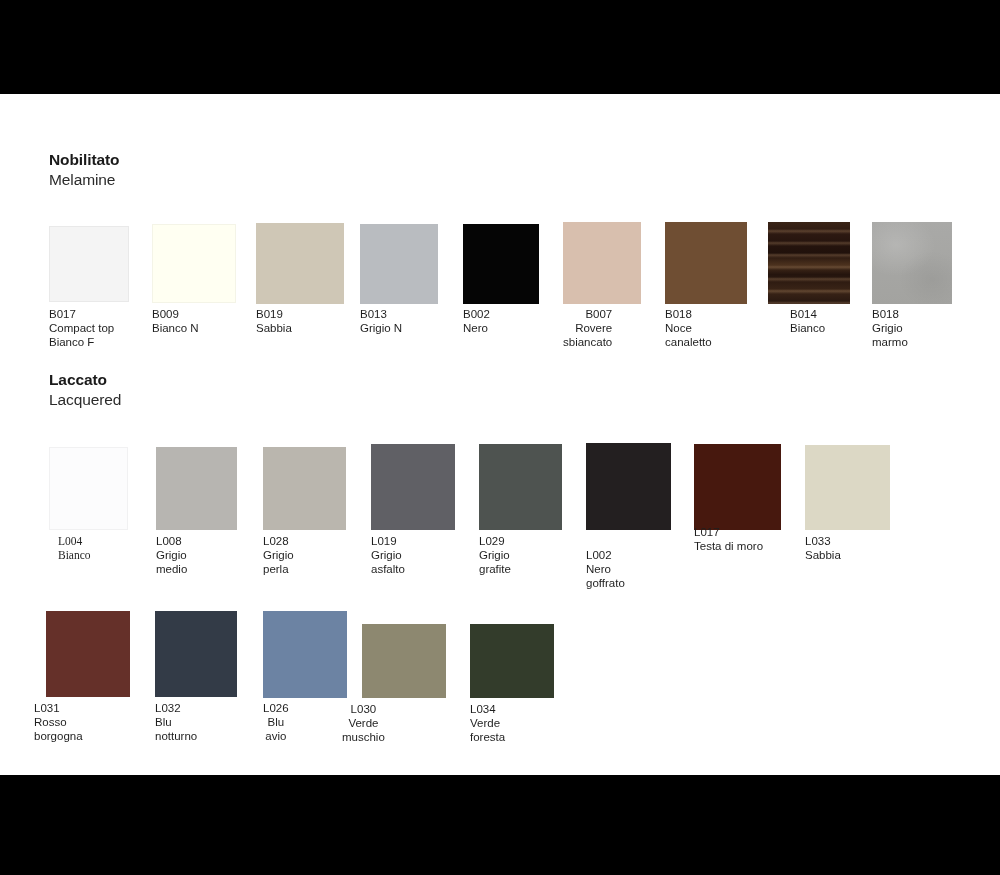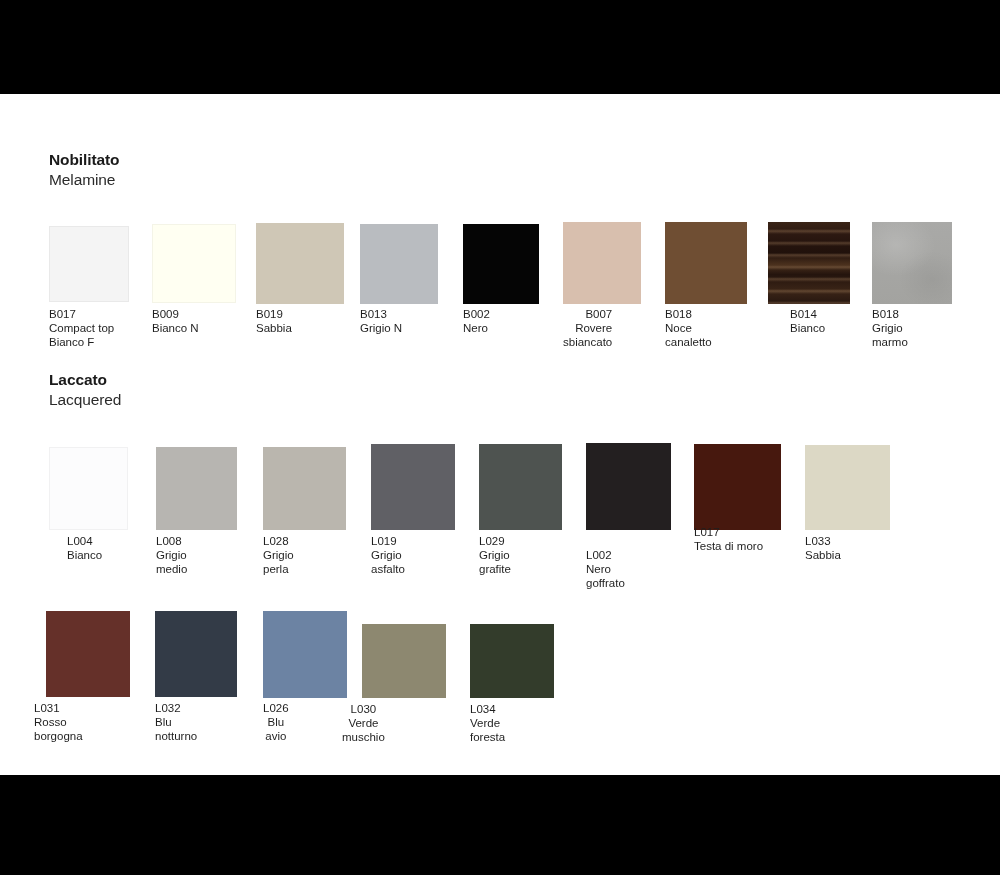--- a/index.html
+++ b/index.html
@@ -145,21 +145,21 @@
 sbiancato</div></div>
         <div class="swatch tex-noce" style="left: 665px; top: 128px; width: 82px; height: 82px; background-color: rgb(111, 78, 51);"></div>
         <div class="label" style="left: 665px; top: 213px;"><div>B018</div><div>Noce
 canaletto</div></div>
         <div class="swatch tex-ebano" style="left: 768px; top: 128px; width: 82px; height: 82px; background-color: rgb(42, 23, 16);"></div>
         <div class="label" style="left: 768px; top: 213px; margin-left: 22px;"><div>B014</div><div>Bianco</div></div>
         <div class="swatch tex-marmo" style="left: 872px; top: 128px; width: 80px; height: 82px; background-color: rgb(167, 167, 164);"></div>
         <div class="label" style="left: 872px; top: 213px;"><div>B018</div><div>Grigio
 marmo</div></div>
         <div class="swatch pale" style="left: 49px; top: 353px; width: 79px; height: 83px; background-color: rgb(252, 252, 253);"></div>
-        <div class="label" style="left: 67px; top: 440px;"><div>L004</div><div>Bianco</div></div>
+        <div class="label" style="left: 58px; top: 440px; font-family: Liberation Serif, serif;"><div>L004</div><div>Bianco</div></div>
         <div class="swatch" style="left: 156px; top: 353px; width: 81px; height: 83px; background-color: rgb(183, 181, 177);"></div>
         <div class="label" style="left: 156px; top: 440px;"><div>L008</div><div>Grigio
 medio</div></div>
         <div class="swatch" style="left: 263px; top: 353px; width: 83px; height: 83px; background-color: rgb(186, 182, 174);"></div>
         <div class="label" style="left: 263px; top: 440px;"><div>L028</div><div>Grigio
 perla</div></div>
         <div class="swatch" style="left: 371px; top: 350px; width: 84px; height: 86px; background-color: rgb(96, 96, 101);"></div>
         <div class="label" style="left: 371px; top: 440px;"><div>L019</div><div>Grigio
 asfalto</div></div>
         <div class="swatch" style="left: 479px; top: 350px; width: 83px; height: 86px; background-color: rgb(78, 83, 80);"></div>

